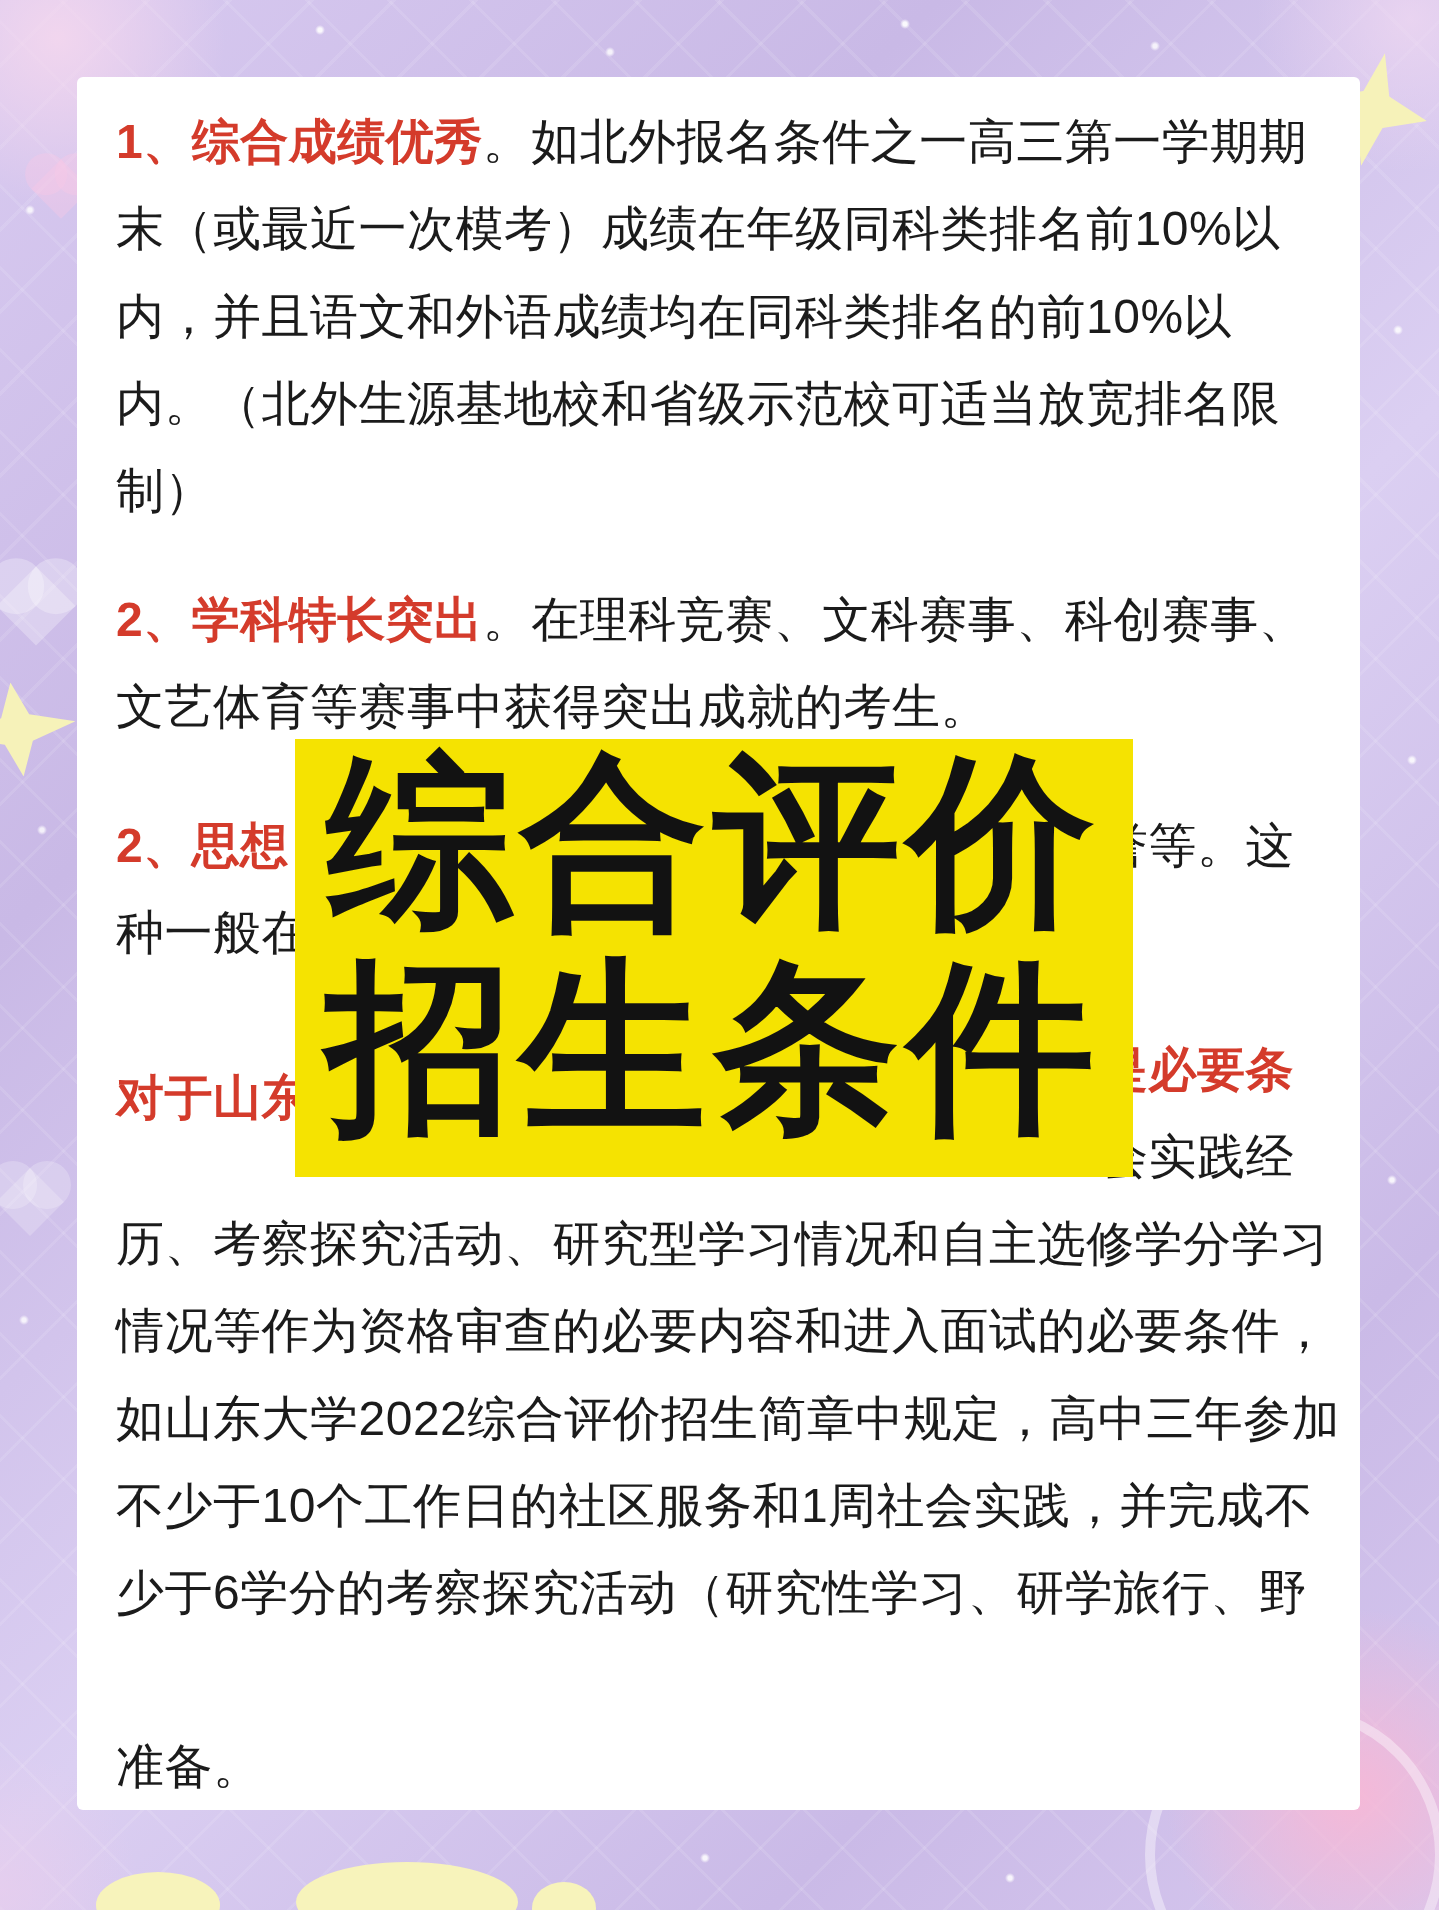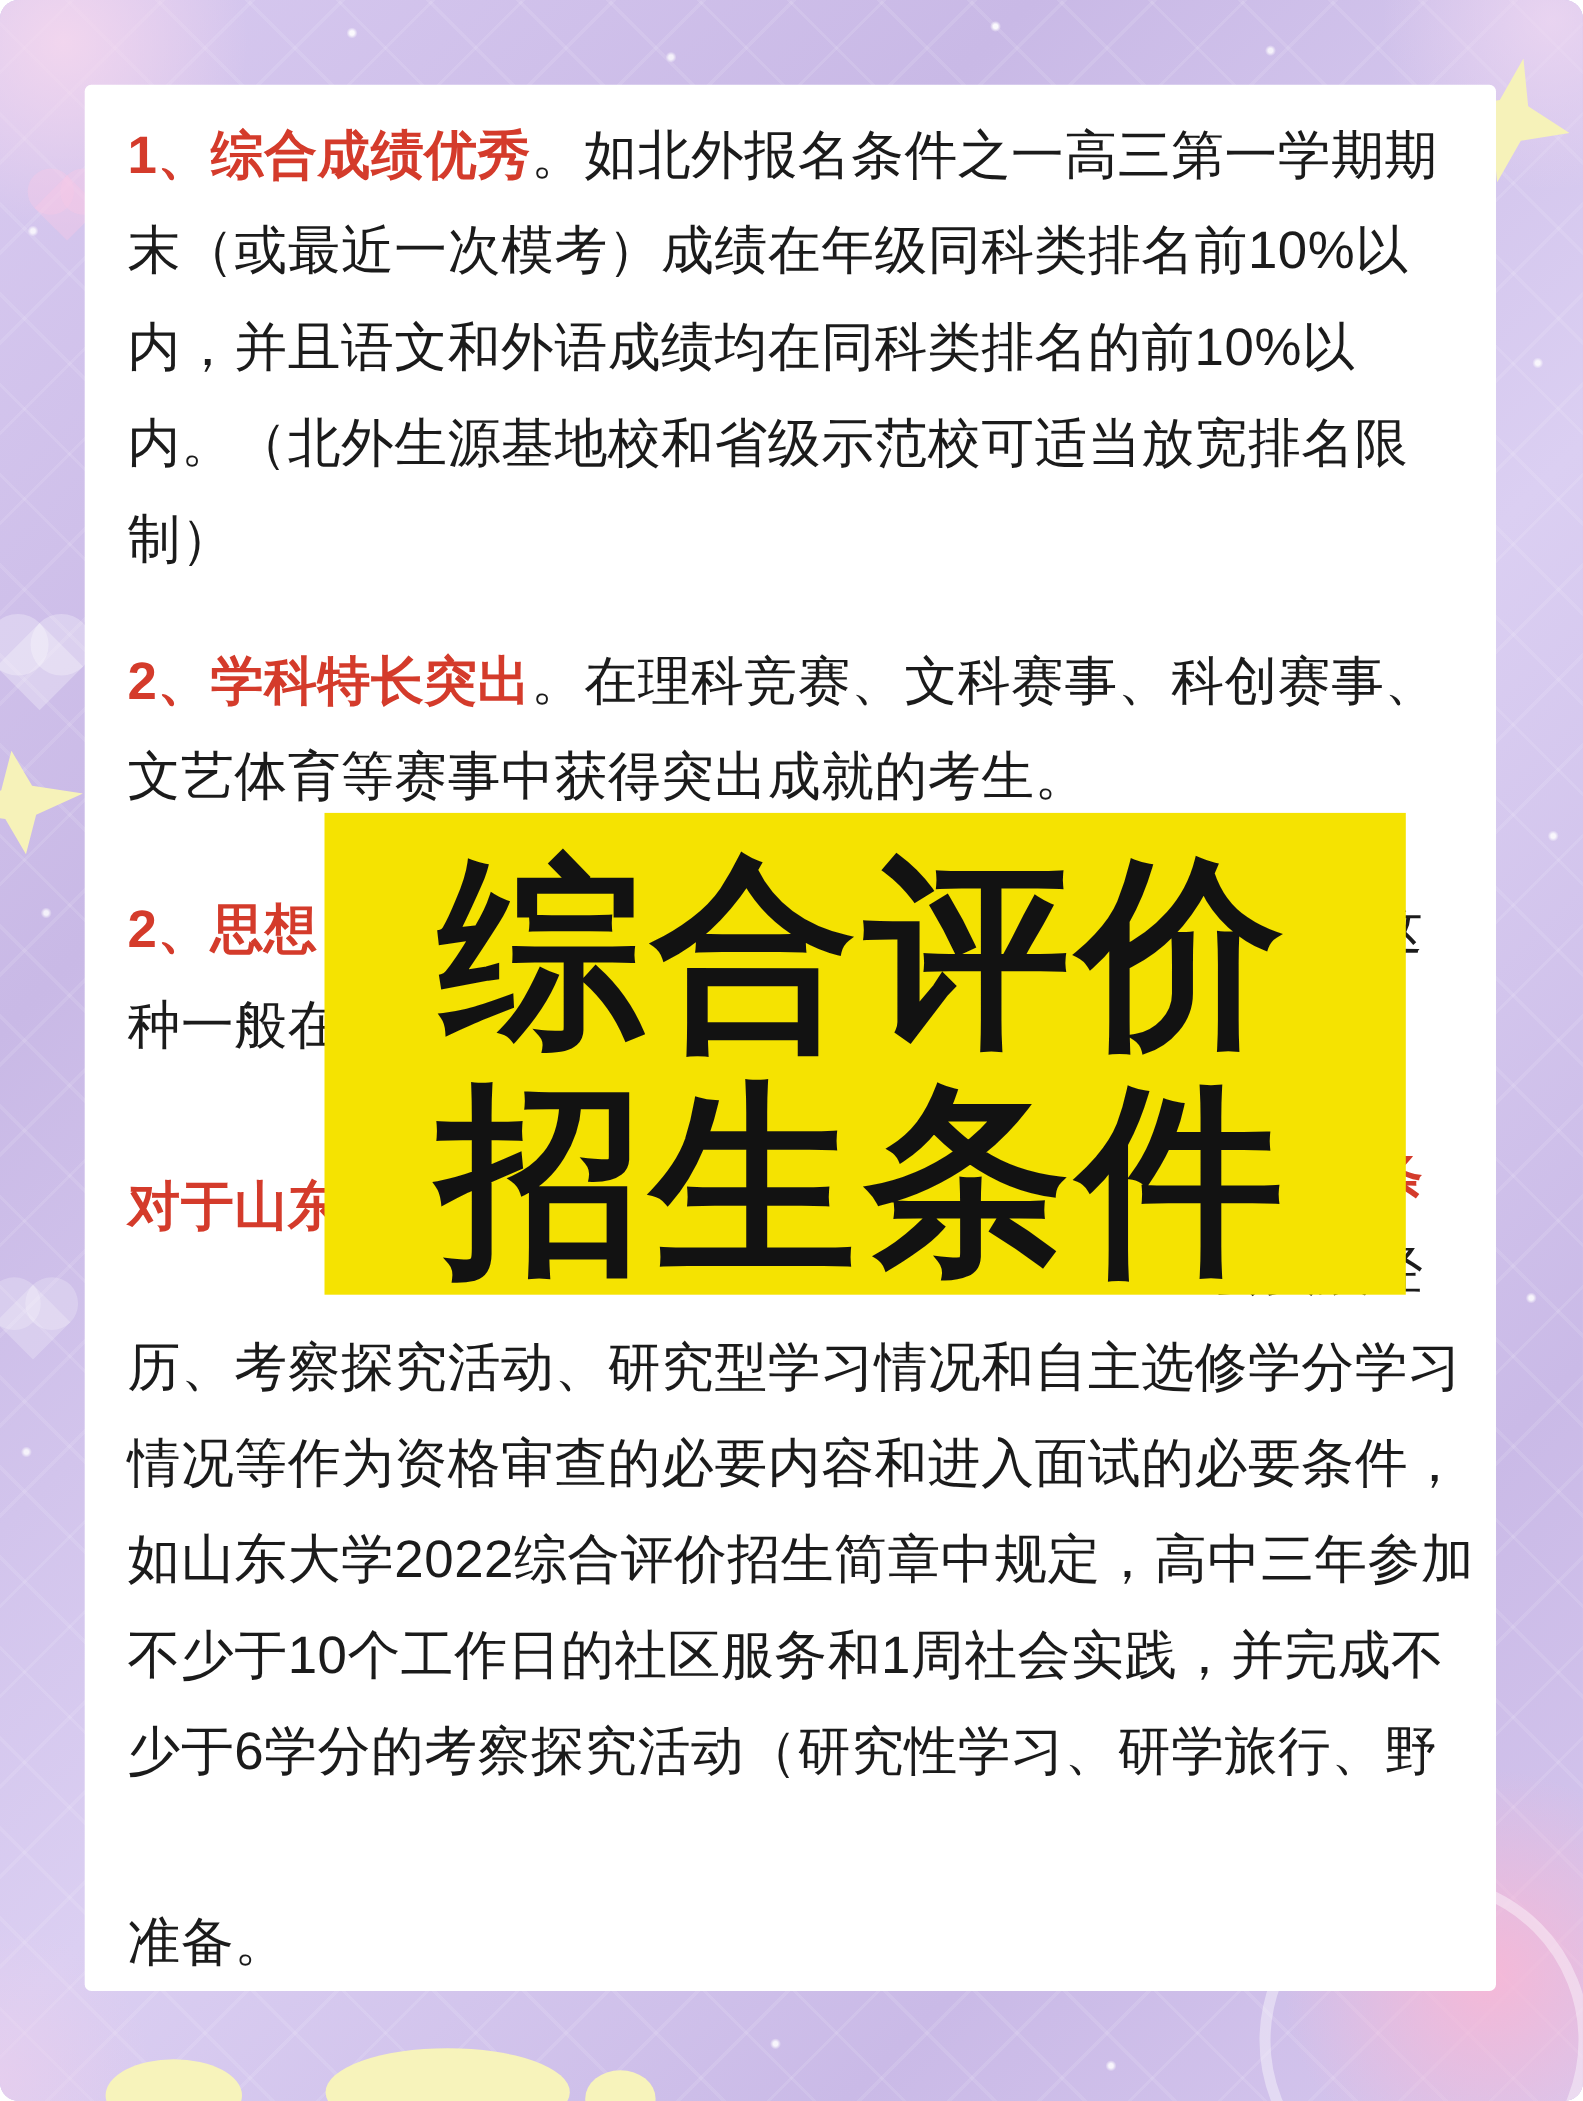--- a/index.html
+++ b/index.html
@@ -1,20 +1,19 @@
 <!DOCTYPE html>
 <html><head>
 <meta charset="utf-8">
 <style>
   html,body{margin:0;padding:0;}
   #stage{
     position:relative;width:1439px;height:1910px;overflow:hidden;
     font-family:"Liberation Sans",sans-serif;
     background:#cfc0ea;
-    border-radius:17px;
   }
   
   #bg{
     position:absolute;inset:0;z-index:0;
     background:
       radial-gradient(circle 5px at 320px 30px, rgba(255,255,255,.9) 0 2px, rgba(255,255,255,0) 5px),
       radial-gradient(circle 5px at 610px 52px, rgba(255,255,255,.8) 0 2px, rgba(255,255,255,0) 5px),
       radial-gradient(circle 5px at 905px 24px, rgba(255,255,255,.9) 0 2px, rgba(255,255,255,0) 5px),
       radial-gradient(circle 5px at 1155px 46px, rgba(255,255,255,.8) 0 2px, rgba(255,255,255,0) 5px),
       radial-gradient(circle 5px at 30px 210px, rgba(255,255,255,.8) 0 2px, rgba(255,255,255,0) 5px),
@@ -44,22 +43,22 @@
   .heart::after{top:0;left:calc(var(--s) / 2);}
 
   #card{position:absolute;left:77px;top:77px;width:1283px;height:1733px;
     background:#ffffff;border-radius:6px;z-index:1;}
 
   .ln{position:absolute;left:116px;z-index:2;font-size:48px;line-height:60px;
     letter-spacing:.5px;white-space:nowrap;color:#1b1b1b;}
   .ln .red,.ln.red{color:#d43b2b;font-weight:700;}
   .rfrag{left:1100px;}
 
-  #banner{position:absolute;left:295px;top:739px;width:983px;height:438px;z-index:5;
-    background:#f5e301;display:flex;flex-direction:column;justify-content:flex-end;
+  #banner{position:absolute;left:295px;top:739px;width:838px;height:438px;z-index:5;
+    background:#f5e301;display:flex;flex-direction:column;justify-content:flex-start;
     align-items:center;}
   #banner .bline{font-size:186px;line-height:206px;font-weight:900;color:#121212;
     letter-spacing:8px;white-space:nowrap;}
 </style>
 </head>
 <body>
 
 <div id="stage">
   <div id="bg"></div>
 

